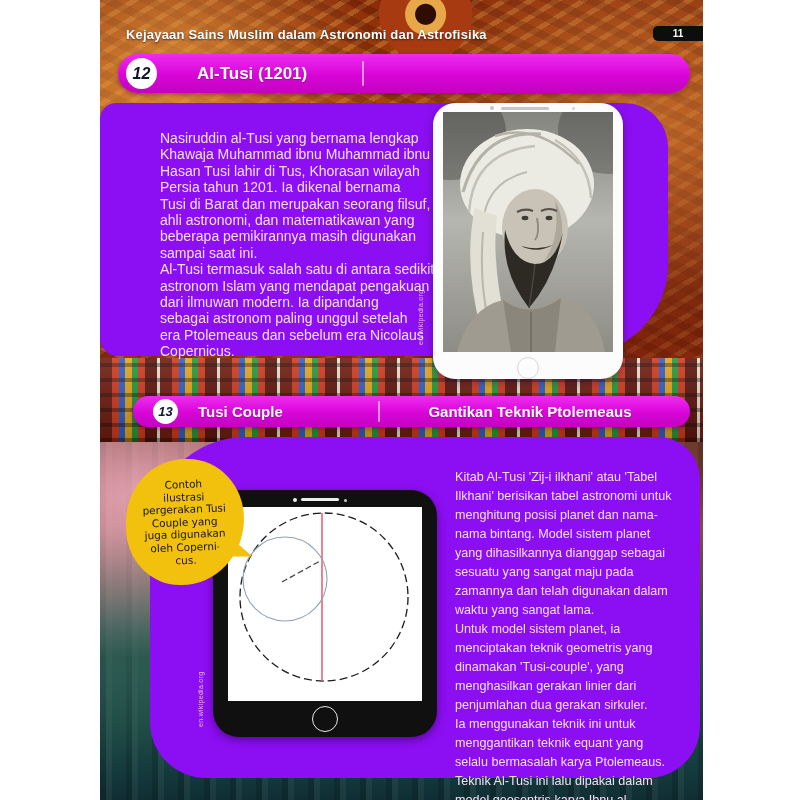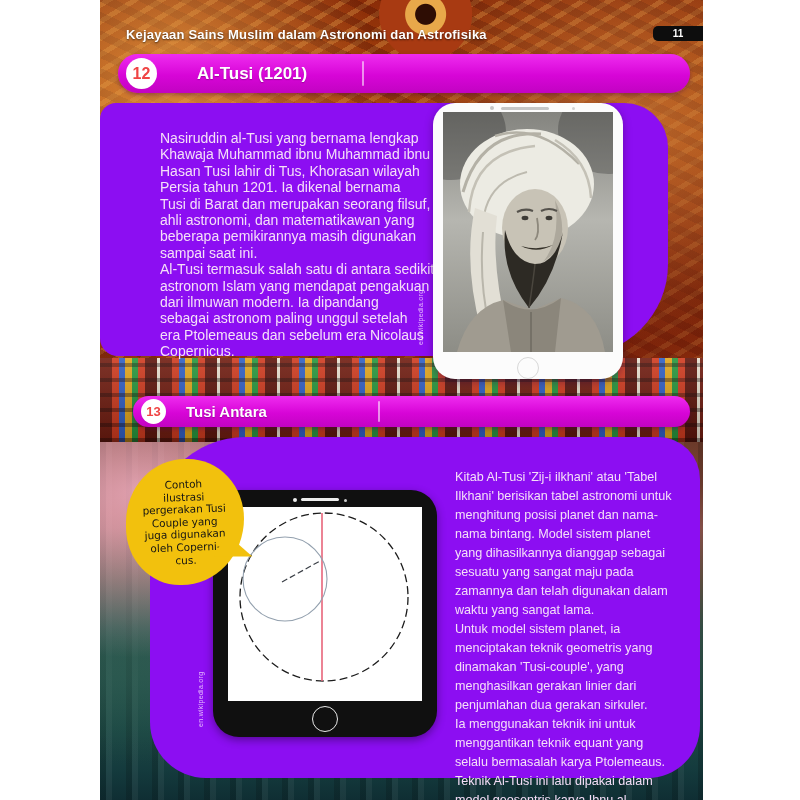--- a/index.html
+++ b/index.html
@@ -58,24 +58,24 @@
   
   .pill{
     background:linear-gradient(180deg,#ef2cef 0%,#d705d7 55%,#c203c2 100%);
     border-radius:20px;box-shadow:0 2px 4px rgba(70,0,70,.4);
     display:flex;align-items:center;z-index:3;
   }
   .pill-12{left:18px;top:54px;width:572px;height:39px;}
   .pill-13{left:33px;top:396px;width:557px;height:31px;}
   .badge{
     background:#ffffff;border-radius:50%;display:flex;align-items:center;justify-content:center;
-    color:#ef4444;font-weight:bold;flex:0 0 auto;
+    color:#0f172a;font-weight:bold;flex:0 0 auto;font-style:italic;
   }
   .pill-12 .badge{width:31px;height:31px;margin-left:8px;font-size:16px;}
-  .pill-13 .badge{width:25px;height:25px;margin-left:8px;font-size:13px;}
+  .pill-13 .badge{width:25px;height:25px;margin-left:20px;font-size:13px;}
   .pill-title{color:#ffffff;font-weight:bold;text-shadow:0 1px 1px rgba(110,0,110,.5);}
   .pill-12 .pill-title{font-size:17px;margin-left:40px;}
   .pill-13 .pill-title{font-size:15px;margin-left:20px;}
   .pill-divider{position:absolute;width:2px;background:rgba(255,255,255,.55);border-radius:1px;}
   .pill-12 .pill-divider{left:244px;top:7px;bottom:7px;}
   .pill-13 .pill-divider{left:245px;top:5px;bottom:5px;}
   .pill-sub{position:absolute;color:#ffffff;font-weight:bold;text-align:center;text-shadow:0 1px 1px rgba(110,0,110,.5);}
   .pill-12 .pill-sub{left:250px;right:14px;font-size:15.5px;}
   .pill-13 .pill-sub{left:251px;right:14px;font-size:15px;}
 
@@ -212,22 +212,23 @@
         <path d="M14,240 Q26,196 60,188 L90,198 L118,186 Q154,194 162,240 Z" fill="#a09b90"></path>
         <path d="M60,188 Q88,208 118,186 L112,240 L68,240 Z" fill="#8b867b"></path>
         <path d="M88,200 L88,240" stroke="#6e6a60" stroke-width="1.5"></path>
       </svg>
     </div>
     <div class="abs phone-home"></div>
   </div>
 
   <div class="abs pill pill-13">
     <div class="badge">13</div>
-    <div class="pill-title">Tusi Antara</div>
+    <div class="pill-title">Tusi Couple</div>
     <div class="pill-divider"></div>
+    <div class="pill-sub">Gantikan Teknik Ptolemeaus</div>
   </div>
 
   <div class="abs body-text text-13">Kitab Al-Tusi 'Zij-i ilkhani' atau 'Tabel
 Ilkhani' berisikan tabel astronomi untuk
 menghitung posisi planet dan nama-
 nama bintang. Model sistem planet
 yang dihasilkannya dianggap sebagai
 sesuatu yang sangat maju pada
 zamannya dan telah digunakan dalam
 waktu yang sangat lama.

